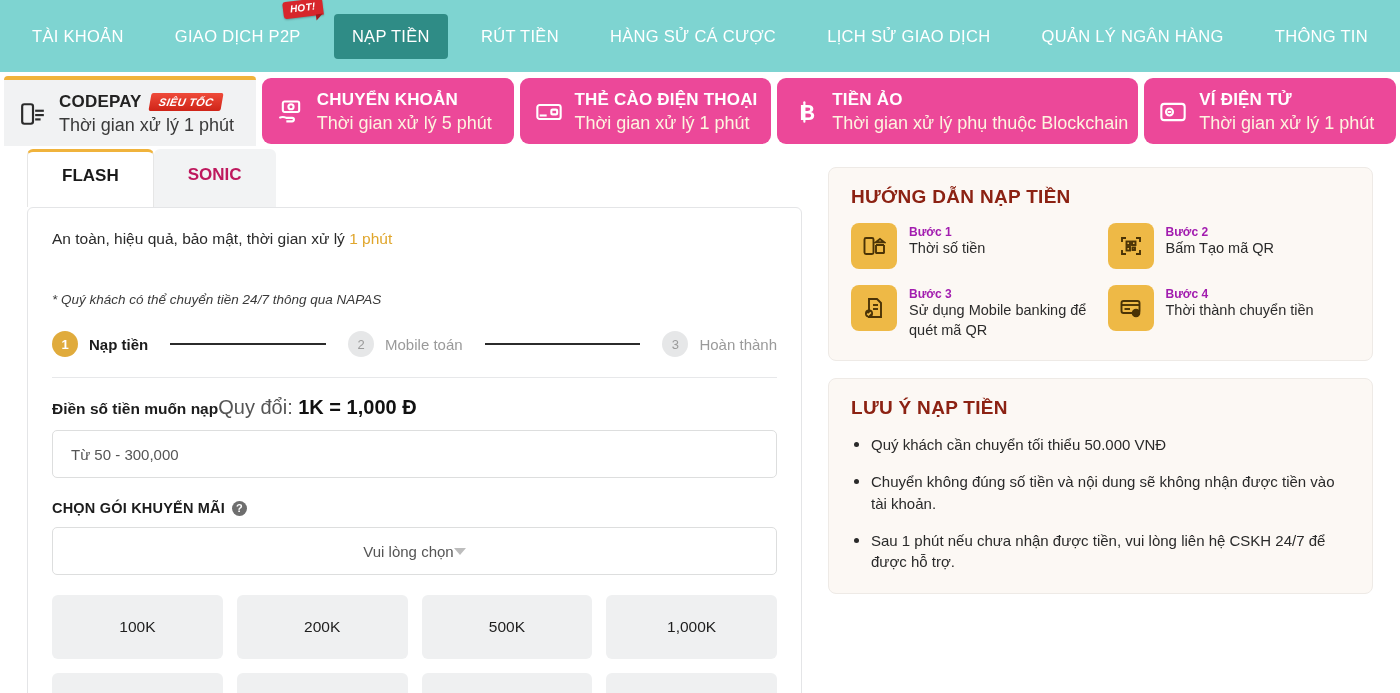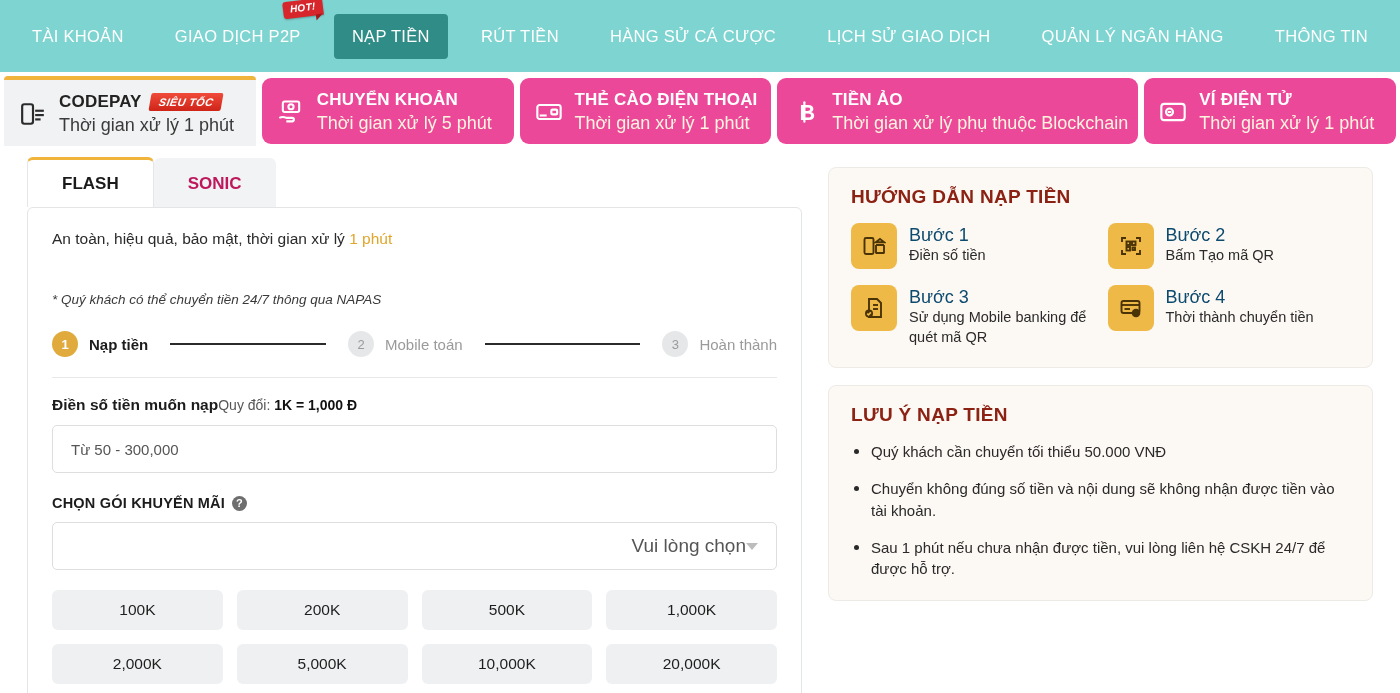--- a/index.html
+++ b/index.html
@@ -113,21 +113,21 @@
   .content {
     display: flex;
     gap: 26px;
     padding: 0 27px;
     height: calc(693px - 72px - 77px);
   }
   .left-col { width: 775px; flex: 0 0 775px; }
   .right-col { flex: 1; padding-top: 18px; }
 
   
-  .subtabs { display: flex; align-items: flex-end; height: 58px; }
+  .subtabs { display: flex; height: 58px; }
   .subtab {
     padding: 16px 34px 13px 34px;
     font-size: 17px; font-weight: bold; color: #be185d;
     background: #f2f3f4;
     border-radius: 6px 6px 0 0;
     cursor: pointer;
   }
   .subtab.active {
     background: #ffffff;
     color: #1a1a1a;
@@ -168,21 +168,21 @@
   .step-line { flex: 1; height: 2px; background: #2b2b2b; margin: 0 22px; }
 
   .divider { height: 1px; background: #e7e8ea; margin: 6px 0 18px 0; }
 
   
   .field-row {
     display: flex; align-items: baseline; justify-content: flex-start;
     margin-bottom: 11px;
   }
   .field-label { font-size: 15.5px; font-weight: bold; color: #1c1c1c; }
-  .field-hint { font-size: 14px; color: #555555; }
+  .field-hint { font-size: 20px; color: #555555; }
   .field-hint b { color: #111111; }
   .text-input {
     width: 100%; height: 48px;
     border: 1px solid #dddede; border-radius: 5px;
     padding: 0 18px;
     font-size: 15px; color: #555555;
     font-family: "Liberation Sans", sans-serif;
     background: #ffffff;
     outline: none;
   }
@@ -197,39 +197,39 @@
   .q-icon {
     width: 15px; height: 15px; border-radius: 50%;
     background: #6e6e6e; color: #ffffff;
     font-size: 11px; font-weight: bold;
     display: inline-flex; align-items: center; justify-content: center;
   }
   .select-box {
     width: 100%; height: 48px;
     border: 1px solid #dddede; border-radius: 5px;
     padding: 0 18px;
-    display: flex; align-items: center; justify-content: flex-end;
-    font-size: 19px; color: #555555;
+    display: flex; align-items: center; justify-content: center;
+    font-size: 15px; color: #555555;
     cursor: pointer;
   }
   .caret {
     width: 0; height: 0;
     border-left: 6px solid transparent;
     border-right: 6px solid transparent;
     border-top: 7px solid #bdbdbd;
   }
 
   .amount-grid {
     display: grid;
     grid-template-columns: repeat(4, 1fr);
     gap: 14px;
     margin-top: 20px;
   }
   .amount-btn {
-    height: 40px;
+    height: 64px;
     background: #eff0f1;
     border: none; border-radius: 6px;
     font-size: 15.5px; color: #1e1e1e;
     font-family: "Liberation Sans", sans-serif;
     cursor: pointer;
     text-align: center;
   }
 
   
   .card {
@@ -248,21 +248,21 @@
     gap: 16px 14px;
   }
   .guide-item { display: flex; gap: 12px; align-items: flex-start; }
   .g-icon {
     width: 46px; height: 46px; flex: 0 0 46px;
     background: #eeb946; border-radius: 8px;
     display: flex; align-items: center; justify-content: center;
     color: #4a3306;
   }
   .g-texts { padding-top: 2px; }
-  .g-step { font-size: 18px; font-weight: normal; color: #0c4a6e; }
+  .g-step { font-size: 12px; font-weight: bold; color: #a21caf; }
   .g-desc { font-size: 14.5px; color: #2b2b2b; line-height: 1.35; }
 
   .notes { list-style: none; }
   .notes li {
     position: relative;
     padding-left: 20px;
     font-size: 15px; color: #2a2a2a; line-height: 1.42;
     margin-bottom: 16px;
   }
   .notes li:last-child { margin-bottom: 0; }
@@ -479,21 +479,21 @@
         <div class="guide-item">
           <span class="g-icon">
             <svg width="24" height="24" viewBox="0 0 24 24" fill="none" stroke="currentColor" stroke-width="1.9">
               <rect x="2.5" y="4" width="9" height="16" rx="1.5"></rect>
               <path d="M14 11h8M14 11l0 8M22 11l0 8M13.5 19h9"></path>
               <path d="M18 5l4.2 3.2h-8.4z"></path>
             </svg>
           </span>
           <div class="g-texts">
             <div class="g-step">Bước 1</div>
-            <div class="g-desc">Điền số tiền</div>
+            <div class="g-desc">Thời số tiền</div>
           </div>
         </div>
 
         <div class="guide-item">
           <span class="g-icon">
             <svg width="24" height="24" viewBox="0 0 24 24" fill="none" stroke="currentColor" stroke-width="1.9">
               <path d="M3 8V4h4M21 8V4h-4M3 16v4h4M21 16v4h-4"></path>
               <rect x="7.5" y="7.5" width="3.5" height="3.5"></rect>
               <rect x="13" y="7.5" width="3.5" height="3.5"></rect>
               <rect x="7.5" y="13" width="3.5" height="3.5"></rect>

